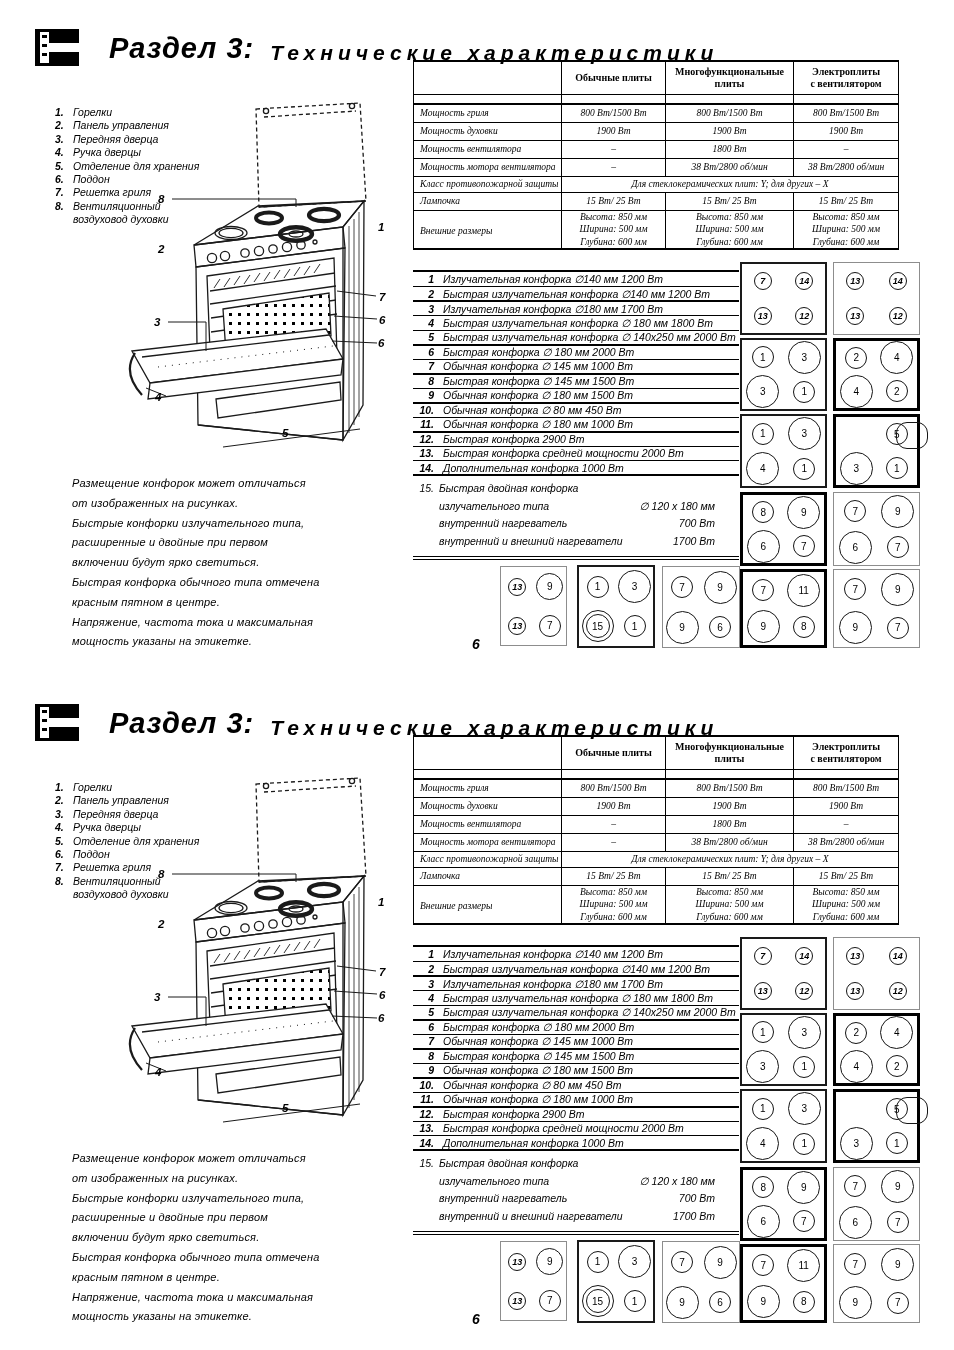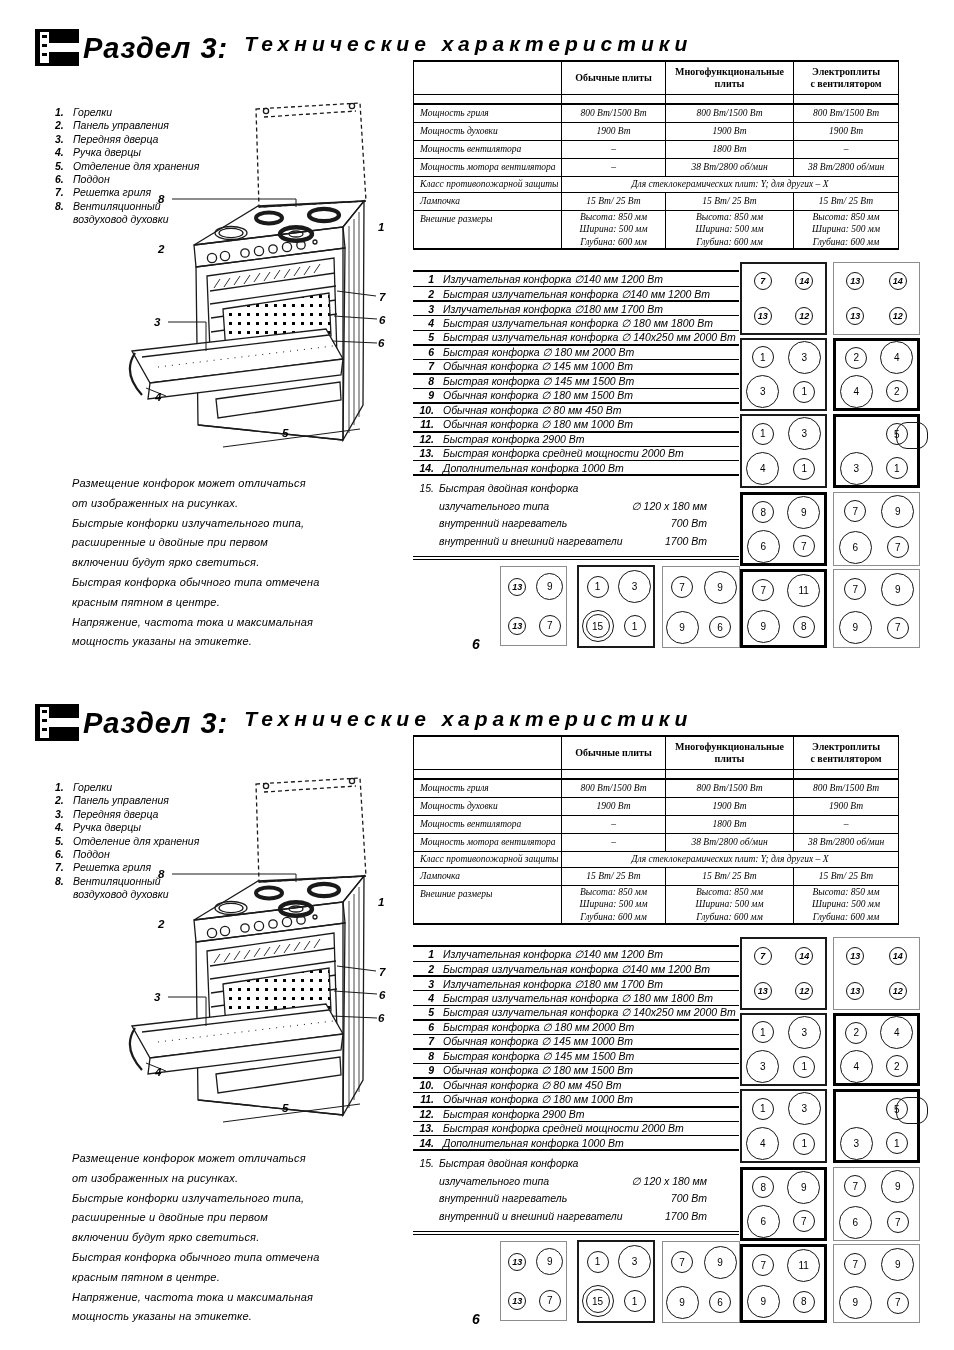--- a/index.html
+++ b/index.html
@@ -7,53 +7,53 @@
   body { width:954px; height:1350px; overflow:hidden; font-family:"Liberation Sans",sans-serif; color:#000; }
   .sheet { position:relative; width:954px; height:675px; background:#fff; }
 
   
   .hdr { position:absolute; left:35px; top:26px; display:flex; align-items:flex-start; }
   .brand { position:relative; width:44px; height:37px; background:#000; margin-top:3px; flex:none; }
   .brand .slot { position:absolute; left:5px; top:3px; width:9px; height:31px; background:#fff; }
   .brand .slot::before { content:''; position:absolute; left:2px; top:3px; width:5px; height:25px;
       background:repeating-linear-gradient(#000 0 3px, transparent 3px 9px); }
   .brand .band { position:absolute; left:14px; top:14px; width:30px; height:9px; background:#fff; }
-  .titles { margin-left:4px; display:flex; align-items:flex-start; margin-top:6px; }
+  .titles { margin-left:30px; display:flex; align-items:flex-end; margin-top:6px; }
   .title { font-size:29px; font-weight:bold; font-style:italic; letter-spacing:1px; white-space:nowrap; }
   .subtitle { margin-left:16px; font-size:21px; font-weight:bold; font-style:italic; letter-spacing:5px; white-space:nowrap; }
 
   
   .parts { position:absolute; left:55px; top:106px; list-style:none; }
   .parts li { display:flex; line-height:13.4px; }
   .pnum { width:18px; font-weight:bold; font-style:italic; font-size:10.5px; flex:none; }
   .plabel { font-style:italic; font-size:10.5px; white-space:pre-line; }
 
   
   table.spec { position:absolute; left:413px; top:60px; width:485px; border-collapse:collapse; table-layout:fixed;font-family:Liberation Serif, serif; }
   .spec td { border:1px solid #000; font-size:9.5px; font-style:italic; text-align:center; height:18px; padding:0 2px; vertical-align:middle; }
   .spec .hrow td { font-style:normal; font-weight:bold; font-size:10px; height:33px; border-top:2px solid #000; border-bottom:1.5px solid #000; white-space:pre-line; line-height:12px; }
   .spec .sprow td { height:10px; border-bottom:2.5px solid #000; }
   .spec .lbl { text-align:left; padding-left:6px; }
   .spec .fire td { height:16px; }
   .spec .dims td { height:38px; white-space:pre-line; line-height:12.5px; }
-  .spec .dims .lbl { vertical-align:top; padding-top:2px; }
+  .spec .dims .lbl { vertical-align:top; padding-top:14px; }
   .spec .last td { border-bottom:2.5px solid #000; }
 
   
   .burners { position:absolute; left:413px; top:270px; width:326px; border-top:2.5px solid #000; }
   .burners table { width:100%; border-collapse:collapse; border-bottom:2px solid #000; }
   .burners td { border-bottom:1px solid #000; height:14.5px; font-size:10.5px; font-style:italic; padding:0; vertical-align:middle; }
   .burners tr.thick td { border-top:2px solid #000; }
   .bnum { width:26px; text-align:right; padding-right:5px !important; font-weight:bold; }
   .btxt { padding-left:4px !important; }
   .b15 { display:flex; border-bottom:4px double #000; padding:4px 0 6px; font-size:10.5px; font-style:italic; }
   .bnum15 { width:26px; text-align:right; padding-right:5px; font-weight:normal; flex:none; line-height:17.5px; }
   .b15body { flex:1; line-height:17.5px; }
   .b15row { display:flex; }
-  .b15v { margin-left:auto; padding-right:32px; }
+  .b15v { margin-left:auto; padding-right:24px; }
 
   
   .note { position:absolute; left:72px; top:474px; width:320px; font-size:11px; font-style:italic; line-height:19.8px; white-space:pre-line; letter-spacing:0.2px; }
   .pageno { position:absolute; left:472px; top:636px; font-size:14px; font-weight:bold; font-style:italic; }
 
   
   .hob { position:absolute; inset:0; }
   .hbox { position:absolute; display:grid; grid-template-columns:1fr 1fr; grid-template-rows:1fr 1fr; place-items:center; background:#fff; }
   .b-heavy { border:3px solid #000; }
   .b-med  { border:2px solid #1a1a1a; }

